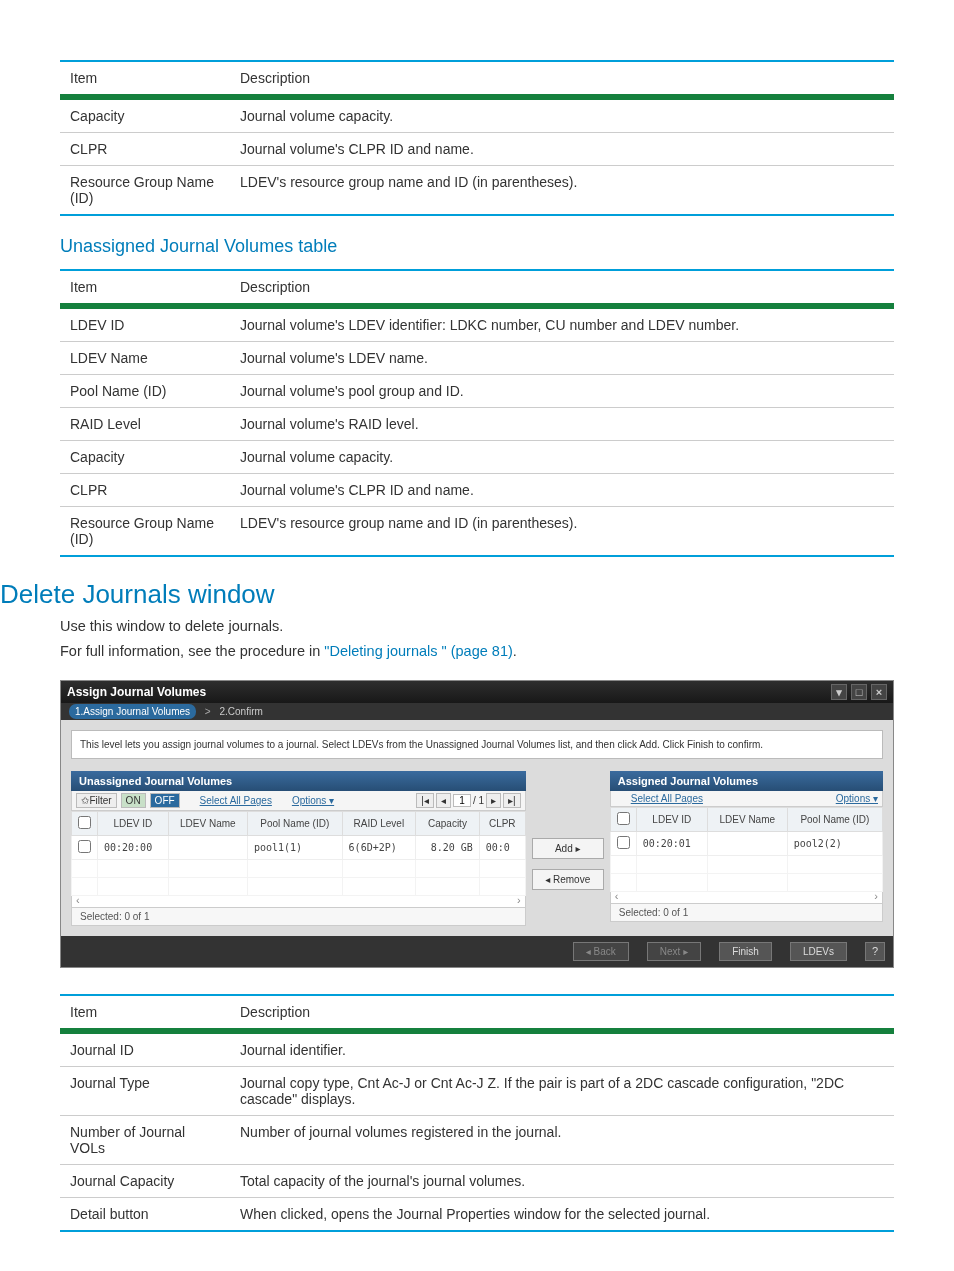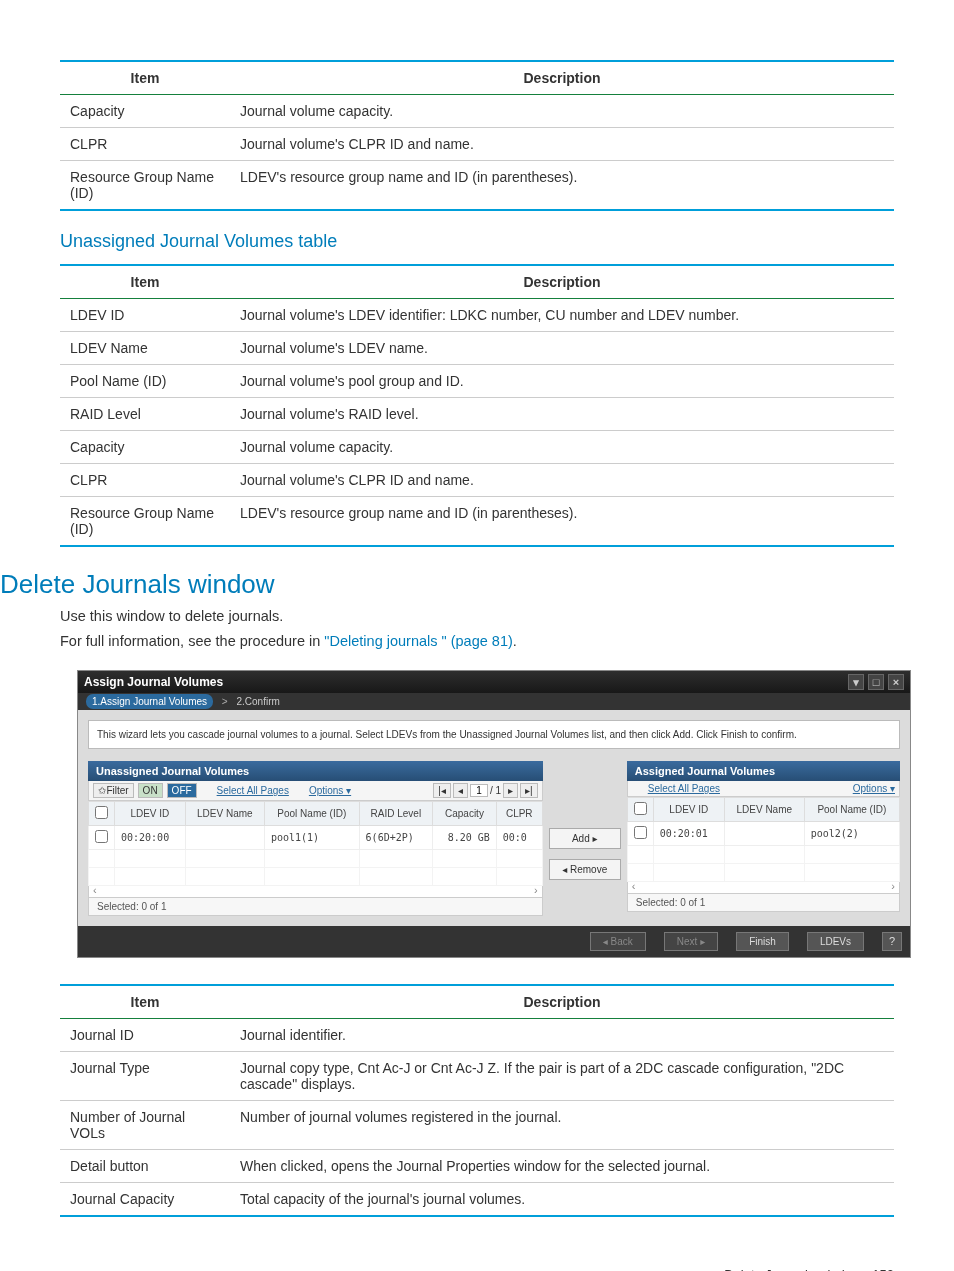--- a/index.html
+++ b/index.html
@@ -12,25 +12,25 @@
     padding: 60px 60px 40px 60px;
   }
   .doc-table {
     width: 100%;
     border-collapse: collapse;
     border-top: 2px solid #009fda;
     border-bottom: 2px solid #009fda;
     margin-bottom: 20px;
   }
   .doc-table th {
-    text-align: center;
-    font-weight: bold;
+    text-align: left;
+    font-weight: normal;
     font-size: 14px;
     padding: 8px 10px;
-    border-bottom: 1px solid #15803d;
+    border-bottom: 6px solid #15803d;
   }
   .doc-table td {
     font-size: 14px;
     padding: 8px 10px;
     border-bottom: 1px solid #ccc;
     vertical-align: top;
   }
   .doc-table tbody tr:last-child td { border-bottom: none; }
   .doc-table td:first-child, .doc-table th:first-child { width: 170px; }
   h3.subsection {
@@ -50,21 +50,21 @@
     font-size: 14.5px;
     line-height: 1.45;
     margin: 0 0 4px 0;
   }
   a.link { color: #007dba; text-decoration: none; }
 
   
   .wizard {
     border: 1px solid #888;
     width: 100%;
-    margin: 18px 0 26px 17px;
+    margin: 18px 0 26px 0;
     font-family: Verdana, Arial, sans-serif;
     background: #e8e8e8;
   }
   .wizard-header {
     background: linear-gradient(#2e2e2e,#181818);
     color: #fff;
     display: flex;
     justify-content: space-between;
     align-items: center;
     padding: 3px 6px;
@@ -227,21 +227,21 @@
       <span class="ic">□</span>
       <span class="ic">×</span>
     </span>
   </div>
   <div class="wizard-crumbs">
     <span class="active">1.Assign Journal Volumes</span>
     <span class="sep">&gt;</span>
     <span class="inactive">2.Confirm</span>
   </div>
   <div class="wizard-body">
-    <div class="wizard-desc">This wizard lets you cascade journal volumes to a journal. Select LDEVs from the Unassigned Journal Volumes list, and then click Add. Click Finish to confirm.</div>
+    <div class="wizard-desc">This level lets you assign journal volumes to a journal. Select LDEVs from the Unassigned Journal Volumes list, and then click Add. Click Finish to confirm.</div>
     <div class="panels">
 
       <div class="panel-left">
         <div class="panel-title">Unassigned Journal Volumes</div>
         <div class="toolbar">
           <span class="tb-btn">✩Filter</span>
           <span class="tb-btn tb-on">ON</span>
           <span class="tb-btn tb-off">OFF</span>
           <span class="tb-link">Select All Pages</span>
           <span class="tb-link">Options ▾</span>
@@ -371,25 +371,25 @@
       </tr>
     <tr>
         <td>Journal Type</td>
         <td>Journal copy type, Cnt Ac-J or Cnt Ac-J Z. If the pair is part of a 2DC cascade configuration, "2DC cascade" displays.</td>
       </tr>
     <tr>
         <td>Number of Journal VOLs</td>
         <td>Number of journal volumes registered in the journal.</td>
       </tr>
     <tr>
+        <td>Journal Capacity</td>
+        <td>Total capacity of the journal's journal volumes.</td>
+      </tr>
+    <tr>
         <td>Detail button</td>
         <td>When clicked, opens the Journal Properties window for the selected journal.</td>
-      </tr>
-    <tr>
-        <td>Journal Capacity</td>
-        <td>Total capacity of the journal's journal volumes.</td>
       </tr>
   </tbody>
 </table>
 
 <div class="page-footer">
   <span>Delete Journals window</span>&nbsp;&nbsp;&nbsp;<span>153</span>
 </div>
 
 </body></html>

